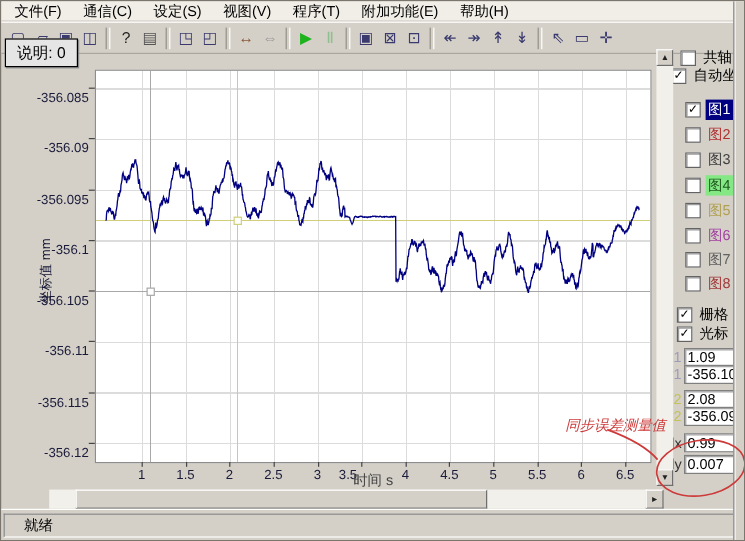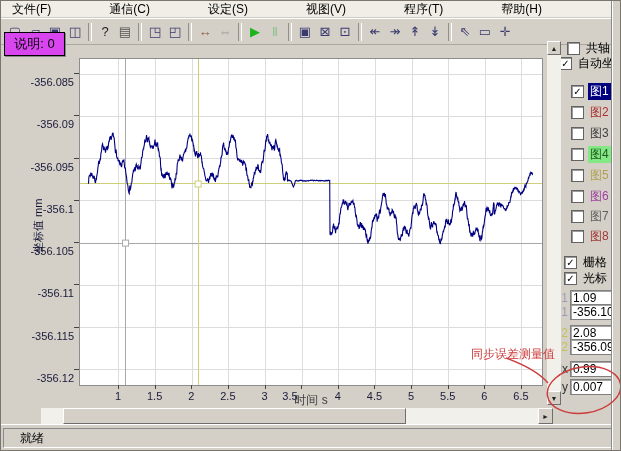--- a/index.html
+++ b/index.html
@@ -3,31 +3,31 @@
 <meta charset="utf-8">
 <style>
   html,body{margin:0;padding:0;}
   body{
     width:621px;height:451px;position:relative;overflow:hidden;
     background:#d4d0c8;font-family:"Liberation Sans","DejaVu Sans",sans-serif;
     font-size:12px;color:#000;border:1px solid #7a766e;box-sizing:border-box;
   }
   
   .menubar{position:absolute;left:0;top:0;width:100%;height:17px;background:#f1eee7;
-    border-bottom:1px solid #cfccc4;display:flex;align-items:center;padding-left:2px;box-sizing:border-box;gap:40px;}
+    border-bottom:1px solid #cfccc4;display:flex;align-items:center;padding-left:2px;box-sizing:border-box;}
   .mi{padding:1px 9px;white-space:nowrap;font-size:12px;}
   
   .toolbar{position:absolute;left:0;top:17px;width:100%;height:27px;background:#d4d0c8;
     border-top:1px solid #ffffff;border-bottom:1px solid #aaa79f;display:flex;align-items:center;
     padding-left:4px;box-sizing:border-box;}
   .tbtn{width:20px;height:20px;display:flex;align-items:center;justify-content:center;
     font-size:13px;line-height:1;cursor:default;}
   .tsep{width:2px;height:18px;border-left:1px solid #928f87;border-right:1px solid #ffffff;margin:0 3px;}
   
-  .tooltip{position:absolute;left:3px;top:31px;width:59px;height:22px;background:#d946ef;
+  .tooltip{position:absolute;left:3px;top:31px;width:59px;height:22px;background:#e5e5e5;
     border:1px solid #000;display:flex;align-items:center;justify-content:center;
     font-size:13px;z-index:50;box-shadow:1px 1px 0 #888;}
   
   .plot{position:absolute;left:78px;top:57px;width:462px;height:326px;background:#fff;
     border:1px solid #8d8d8d;box-sizing:content-box;}
   .ylab{position:absolute;width:52px;text-align:right;font-size:11px;color:#1a1a3a;margin-top:9px;}
   .xlab{position:absolute;width:36px;text-align:center;font-size:11px;color:#1a1a3a;}
   .ytick{position:absolute;width:5px;height:1px;background:#444;}
   .xtick{position:absolute;width:1px;height:4px;background:#444;}
   .axis-title-x{position:absolute;left:240px;top:391px;width:140px;text-align:center;
@@ -75,20 +75,21 @@
 </style>
 </head>
 <body>
 
 <div class="menubar">
     <div class="mi">文件(F)</div>
     <div class="mi">通信(C)</div>
     <div class="mi">设定(S)</div>
     <div class="mi">视图(V)</div>
     <div class="mi">程序(T)</div>
+    <div class="mi">附加功能(E)</div>
     <div class="mi">帮助(H)</div>
   </div>
 
 <div class="toolbar">
     <div class="tbtn" style="color: rgb(58, 58, 110);">▢</div>
     <div class="tbtn" style="color: rgb(58, 58, 110);">▱</div>
     <div class="tbtn" style="color: rgb(58, 58, 110);">▣</div>
     <div class="tbtn" style="color: rgb(58, 58, 110);">◫</div>
     <div class="tsep"></div>
     <div class="tbtn" style="color: rgb(34, 34, 34);">?</div>
@@ -281,21 +282,21 @@
 <div class="vscroll">
   <div class="sbtn" style="top:0;">▲</div>
   <div class="sbtn" style="bottom:0;top:auto;">▼</div>
 </div>
 
 <div class="hscroll">
   <div class="hthumb"></div>
   <div class="hbtn">►</div>
 </div>
 
-<div class="annotation-text" style="color: rgb(204, 58, 58);">同步误差测量值</div>
+<div class="annotation-text" style="color: rgb(204, 58, 58); font-style: italic;">同步误差测量值</div>
 <svg class="ann-svg" width="181" height="110">
   <path class="ann-stroke" d="M 65 27 Q 95 38 107 52" fill="none" stroke-width="1.4" stroke="#cc3a3a"></path>
   <ellipse class="ann-stroke" cx="143" cy="59" rx="37" ry="23" transform="rotate(-9 143 59)" fill="none" stroke-width="1.4" stroke="#cc3a3a"></ellipse>
 </svg>
 
 <div class="statusbar">
   <div class="statusinner">
     <span>就绪</span>
   </div>
 </div>

